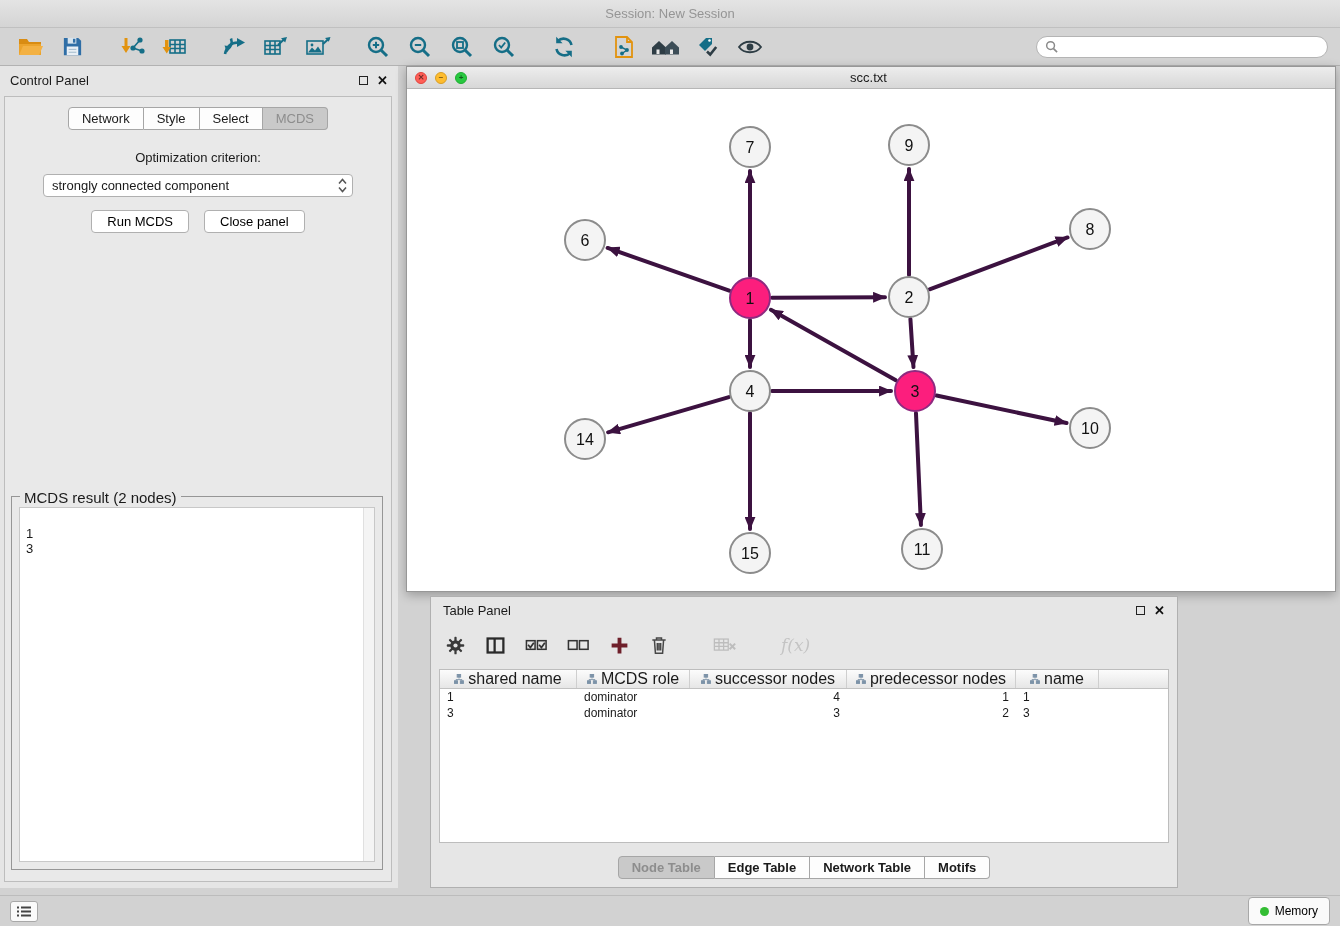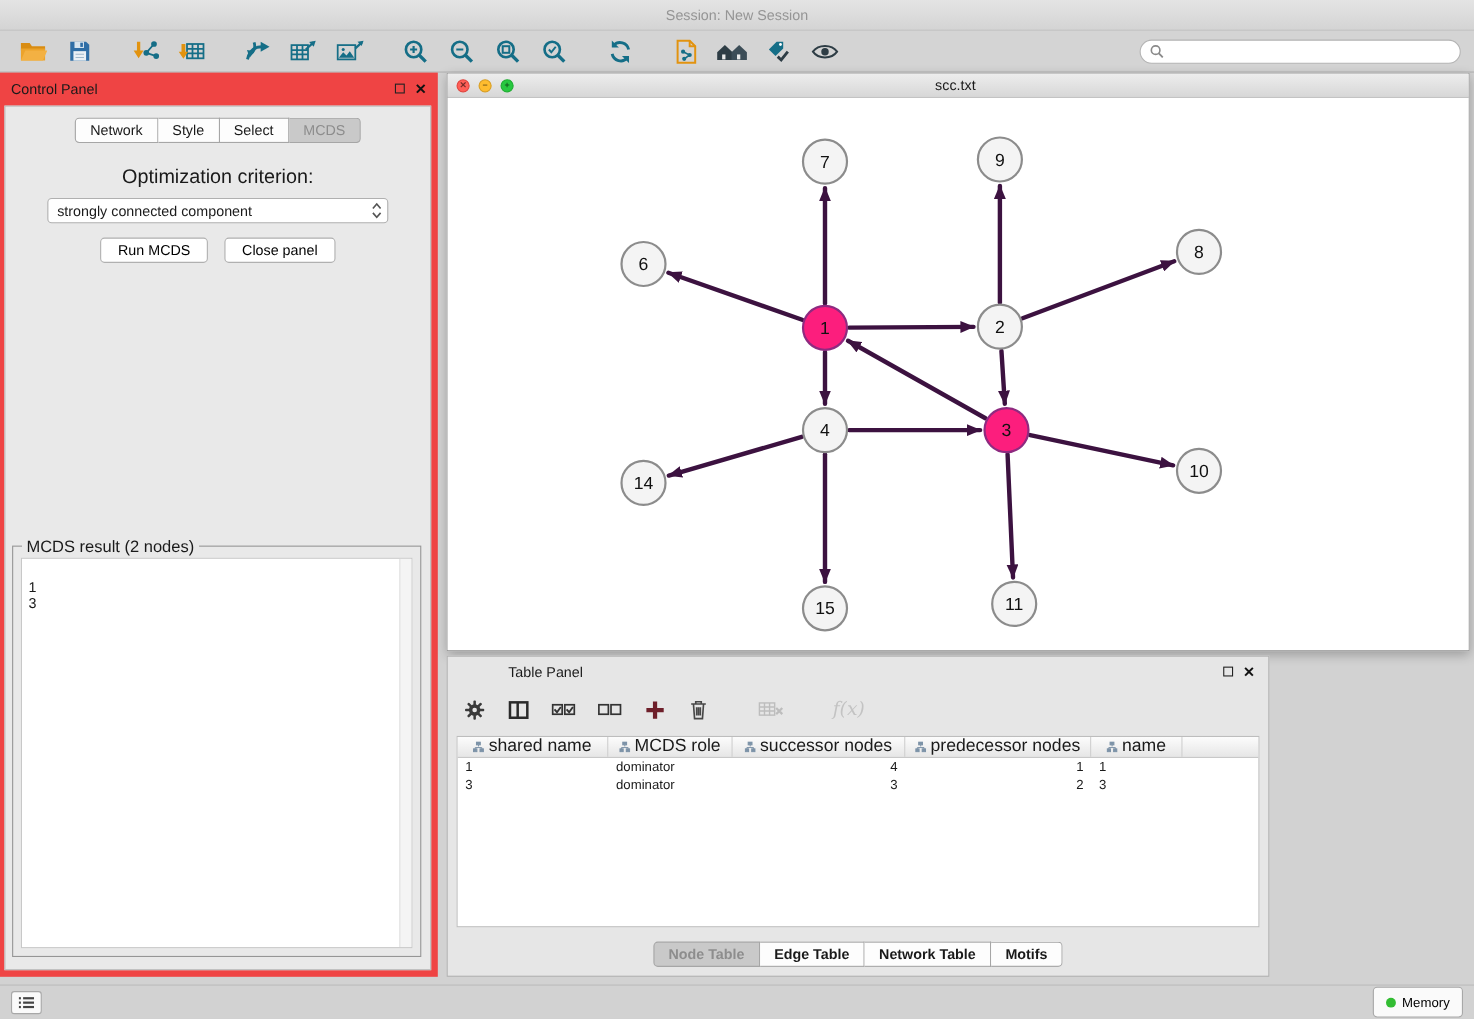--- a/index.html
+++ b/index.html
@@ -34,39 +34,39 @@
   .search-wrap { margin-left:auto; }
   .search-box {
     width:292px; height:22px; background:#fff;
     border:1px solid #b4b4b4; border-radius:11px;
     display:flex; align-items:center; padding:0 8px; gap:5px;
   }
   .search-box input { border:none; outline:none; flex:1; font-size:12px; background:transparent; font-family:"Liberation Sans",sans-serif; }
   
   .control-panel {
     position:absolute; left:0; top:66px; width:398px; height:822px;
-    background:#ef4444;
+    background:#e5e5e5;
   }
   .cp-header { height:28px; display:flex; align-items:center; padding:0 10px; font-size:13px; }
   .panel-controls { margin-left:auto; display:flex; align-items:center; gap:9px; }
   .float-icon { width:9px; height:9px; border:1.5px solid #222; background:transparent; }
   .close-x { font-size:13px; font-weight:bold; color:#111; line-height:1; }
   .cp-body {
     position:absolute; top:30px; left:4px; right:6px; bottom:6px;
     background:#e9e9e9; border:1px solid #bdbdbd;
   }
   .cp-tabs { display:flex; justify-content:center; margin-top:10px; }
   .cp-tab {
     padding:3px 13px; font-size:13px; background:#fdfdfd;
     border:1px solid #a6a6a6; border-left:none; cursor:pointer;
   }
   .cp-tab:first-child { border-left:1px solid #a6a6a6; border-radius:4px 0 0 4px; }
   .cp-tab:last-child { border-radius:0 4px 4px 0; }
   .cp-tab.active { background:#c9c9c9; color:#8d8d8d; }
-  .opt-label { text-align:center; margin-top:20px; font-size:18px; }
+  .opt-label { text-align:center; margin-top:20px; font-size:13px; }
   .dropdown {
     margin:9px auto 0; width:310px; height:23px; background:#fff;
     border:1px solid #b0b0b0; border-radius:4px;
     display:flex; align-items:center; padding:0 8px; font-size:13px; position:relative; cursor:pointer;
   }
   .stepper { position:absolute; right:5px; top:3px; display:flex; flex-direction:column; gap:1px; }
   .stepper svg { display:block; }
   .cp-buttons { display:flex; justify-content:center; gap:15px; margin-top:13px; }
   .btn {
     padding:3px 15px; font-size:13px; background:#fff;
@@ -107,22 +107,22 @@
     display:flex; align-items:center; justify-content:center;
     font-size:8px; font-weight:bold; color:rgba(0,0,0,.55); cursor:pointer;
   }
   .light.red { background:#ff5f57; border:1px solid #e0443e; }
   .light.yellow { background:#febc2e; border:1px solid #d89e24; }
   .light.green { background:#28c840; border:1px solid #1eae31; }
   .nw-title { position:absolute; left:0; right:5px; text-align:center; font-size:13px; color:#1a1a1a; }
   .nw-canvas { position:relative; width:928px; height:502px; background:#fff; }
   
   .table-panel {
-    position:absolute; left:406px; top:596px; width:748px; height:292px;
-    background:#e6e6e6; border:1px solid #b0b0b0;padding-left:43px;
+    position:absolute; left:430px; top:596px; width:748px; height:292px;
+    background:#e6e6e6; border:1px solid #b0b0b0;
   }
   .tp-header { height:26px; display:flex; align-items:center; padding:0 12px; font-size:13px; }
   .tp-toolbar {
     position:absolute; top:28px; left:14px; height:40px;
     display:flex; align-items:center; gap:19px;
   }
   .tp-tool { background:none; border:none; display:flex; align-items:center; justify-content:center; cursor:pointer; }
   .tp-tool.disabled { opacity:.45; cursor:default;margin-left:25px; }
   .fx-label { font-family:"DejaVu Serif", serif; font-style:italic; font-size:17px; color:#9a9a9a; }
   .table-box {

